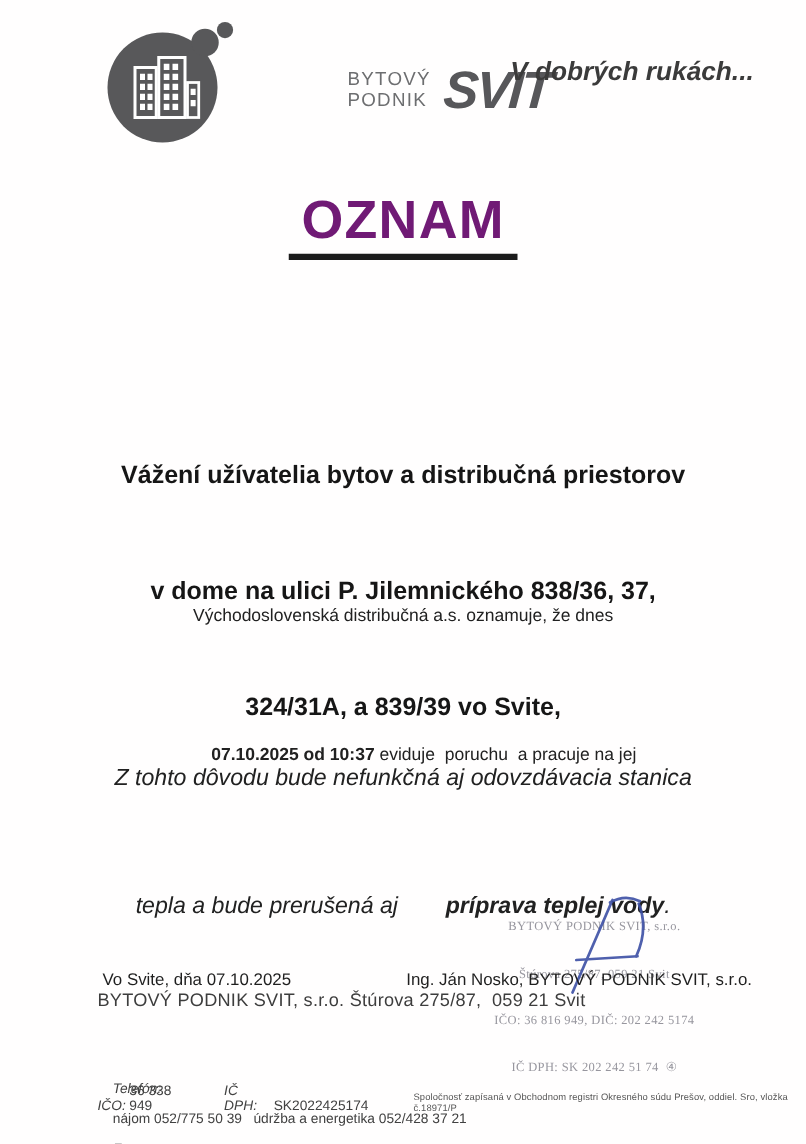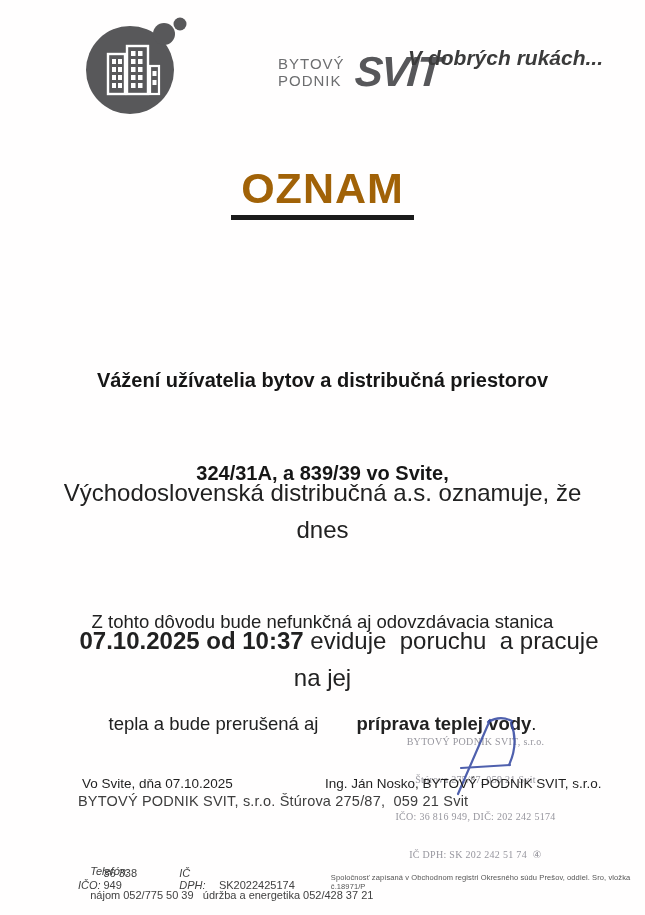--- a/index.html
+++ b/index.html
@@ -26,30 +26,29 @@
   .tagline{
     position:absolute;top:46px;right:42px;
     font-size:21px;font-weight:bold;font-style:italic;color:#3b3b3b;
   }
   
   .title{
     position:absolute;top:152px;left:0;width:100%;text-align:center;
   }
   .title-inner{
     display:inline-block;
-    font-size:43px;font-weight:bold;letter-spacing:1px;color:#a16207;
+    font-size:43px;font-weight:bold;letter-spacing:1px;color:#701a75;
     border-bottom:5px solid #1b1b1b;
     padding:0 10px 2px 10px;
-    margin-top:12px;
   }
   
   .para{position:absolute;left:40px;width:565px;text-align:center;white-space:pre-wrap;}
   .heading-para{top:303px;font-size:20px;font-weight:bold;line-height:31px;color:#161616;}
-  .p2{top:400px;font-size:24px;line-height:37px;color:#212121;}
-  .p3{top:537px;font-size:18.5px;line-height:34px;color:#212121;}
+  .p2{top:400px;font-size:14px;line-height:37px;color:#212121;}
+  .p3{top:537px;font-size:18.5px;line-height:34px;color:#212121;font-style:italic;}
   .b{font-weight:bold;margin-left:33px;}
   
   .stamp{
     position:absolute;top:711px;left:383px;width:185px;
     text-align:center;
     font-family:"Liberation Serif",serif;
     font-size:10px;line-height:12.5px;color:#97969e;
     letter-spacing:.3px;
     white-space:pre-wrap;
   }
@@ -122,20 +121,21 @@
     </div>
   </div>
   <div class="tagline">V dobrých rukách...</div>
 
   <div class="title">
     <span class="title-inner">OZNAM</span>
   </div>
 
   <div class="para heading-para">
     <div>Vážení užívatelia bytov a distribučná priestorov</div>
+    <div>v dome na ulici P. Jilemnického 838/36, 37,</div>
     <div>324/31A, a 839/39 vo Svite,</div>
   </div>
 
   <div class="para p2">
     <div>Východoslovenská distribučná a.s. oznamuje, že dnes</div>
     <div><span class="b">07.10.2025 od 10:37</span><span> eviduje  poruchu  a pracuje na jej</span></div>
   </div>
 
   <div class="para p3">
     <div>Z tohto dôvodu bude nefunkčná aj odovzdávacia stanica</div>

